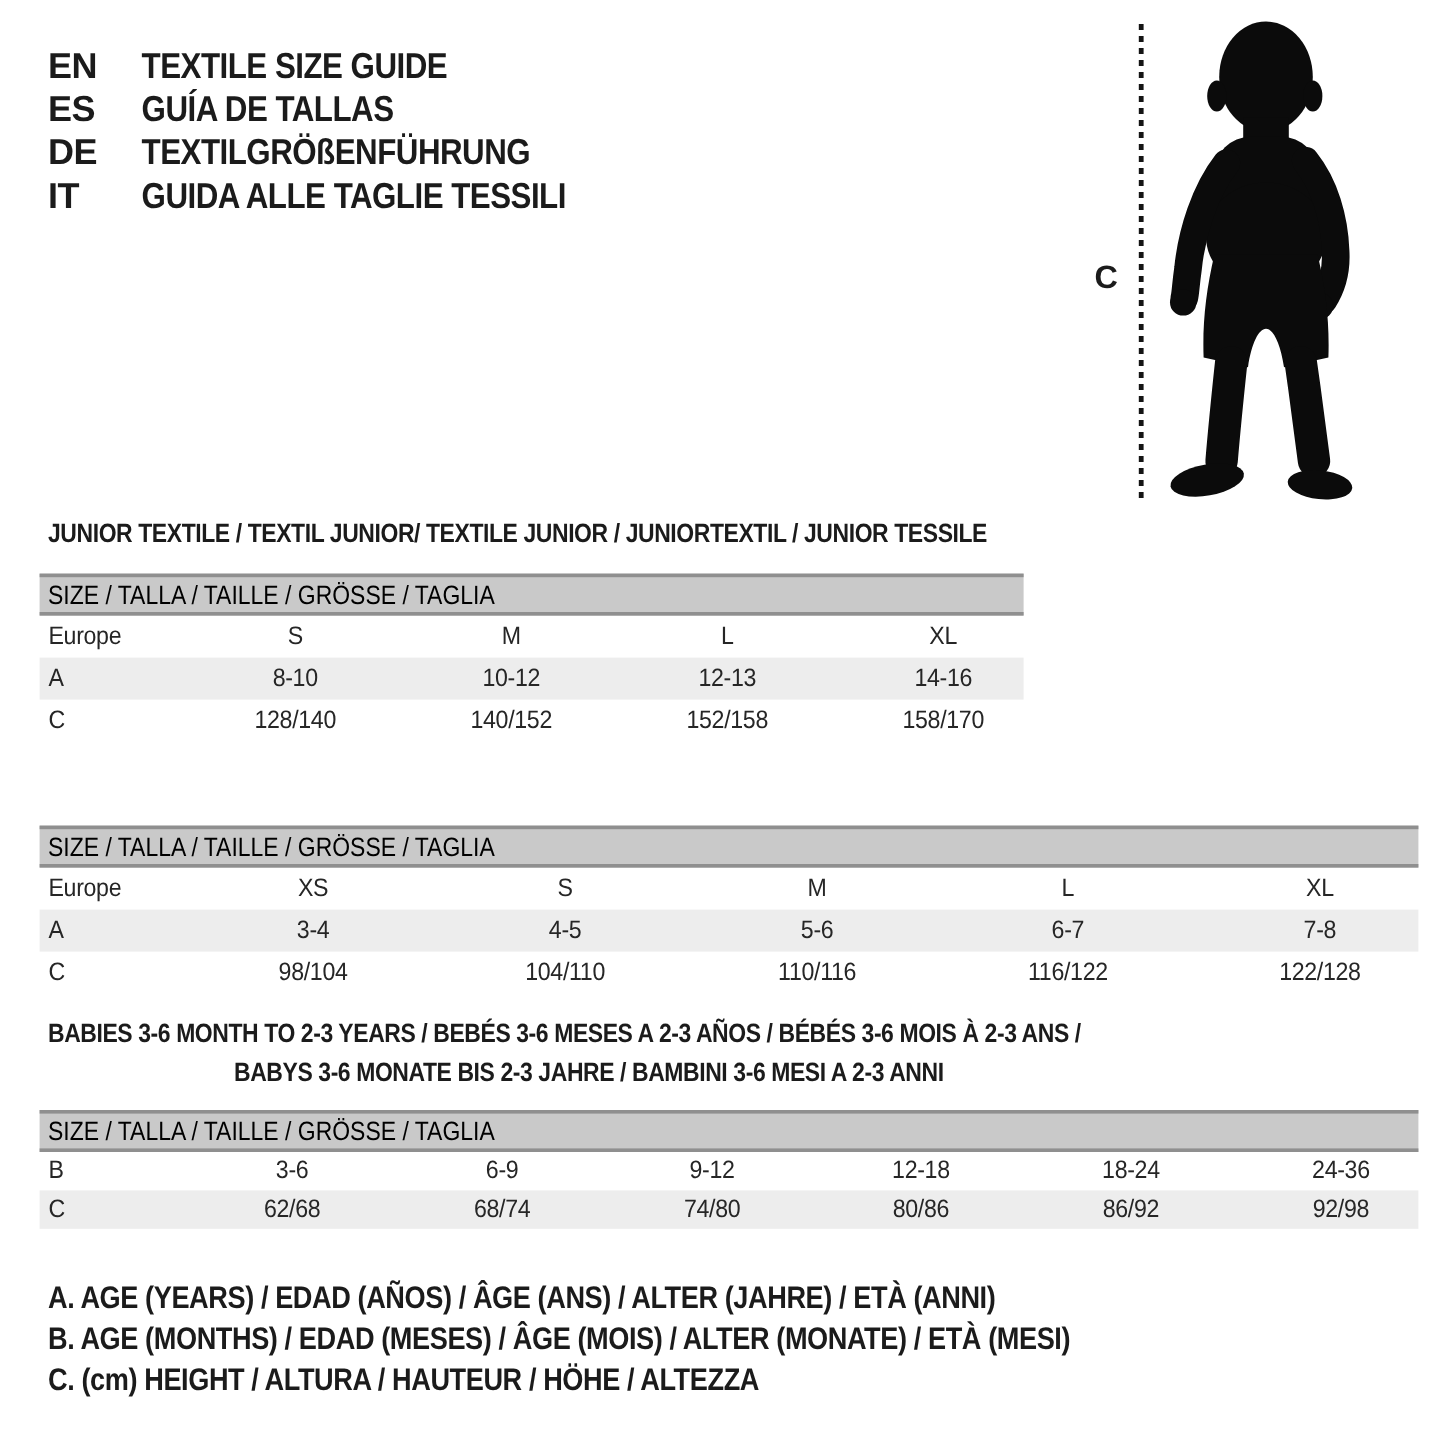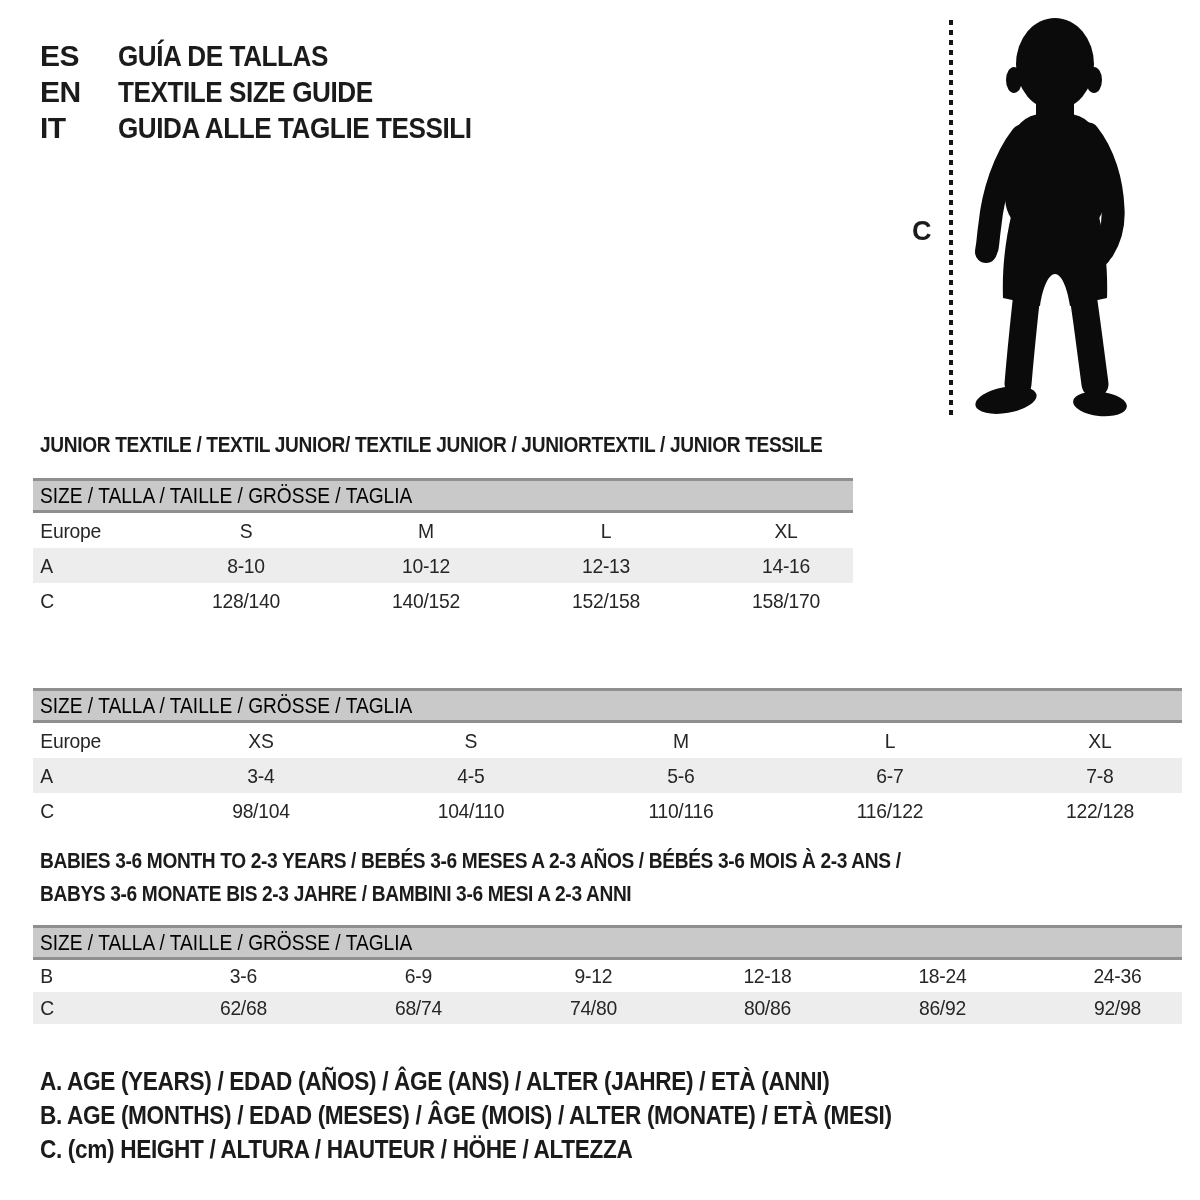--- a/index.html
+++ b/index.html
@@ -17,21 +17,21 @@
 
   
   .dash-line {
     position:absolute; left:949px; top:20px; width:4px; height:398px;
     background:repeating-linear-gradient(to bottom, #141414 0 5px, transparent 5px 10px);
   }
   .c-label { position:absolute; left:912px; top:216px; font-size:27px; font-weight:bold; }
   .silhouette { position:absolute; left:960px; top:14px; }
 
   
-  .sec-heading { position:absolute; left:40px; font-size:22px; font-weight:bold; letter-spacing:-0.4px; line-height:26px; }
+  .sec-heading { position:absolute; left:40px; font-size:22px; font-weight:bold; letter-spacing:-0.4px; line-height:26px;text-align:center; }
   .sec-heading .subsc { font-size:14px; position:relative; top:4px; font-weight:bold; }
 
   
   .sg-table { position:absolute; left:33px; }
   .thead {
     height:29px; line-height:29px; background:#c9c9c9;
     border-top:3px solid #8f8f8f; border-bottom:3px solid #8f8f8f;
     font-size:22px; color:#000000; padding-left:7px;
   }
   .trow { display:grid; height:35px; line-height:35px; font-size:21px; color:#262626;gap:46px; }
@@ -47,26 +47,30 @@
   .footnotes { position:absolute; left:40px; top:1064px; }
   .fn-line { font-size:26px; font-weight:bold; letter-spacing:-0.4px; line-height:34px; }
 </style>
 </head>
 <body>
 
 <div class="canvas">
 
   <div class="lang-block">
     <div class="lang-row">
+      <span class="lang-code">EN</span>
+      <span class="lang-title cx">TEXTILE SIZE GUIDE</span>
+    </div>
+    <div class="lang-row">
       <span class="lang-code">ES</span>
       <span class="lang-title cx">GUÍA DE TALLAS</span>
     </div>
     <div class="lang-row">
-      <span class="lang-code">EN</span>
-      <span class="lang-title cx">TEXTILE SIZE GUIDE</span>
+      <span class="lang-code">DE</span>
+      <span class="lang-title cx">TEXTILGRÖßENFÜHRUNG</span>
     </div>
     <div class="lang-row">
       <span class="lang-code">IT</span>
       <span class="lang-title cx">GUIDA ALLE TAGLIE TESSILI</span>
     </div>
   </div>
 
   <div class="dash-line"></div>
   <div class="c-label">C</div>
   <svg class="silhouette" width="178" height="404" viewBox="0 0 178 404" fill="#0b0b0b">

